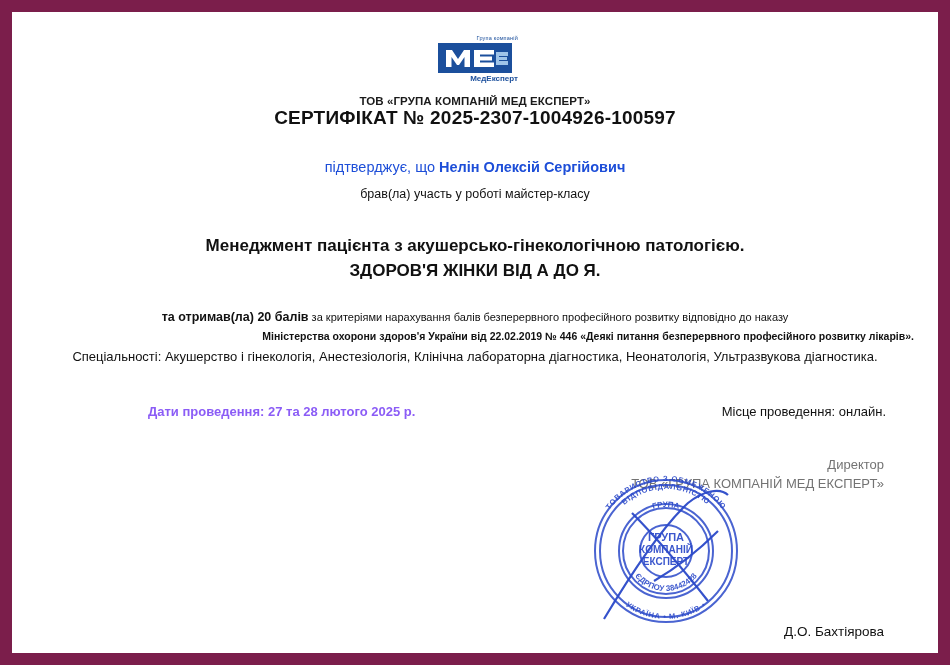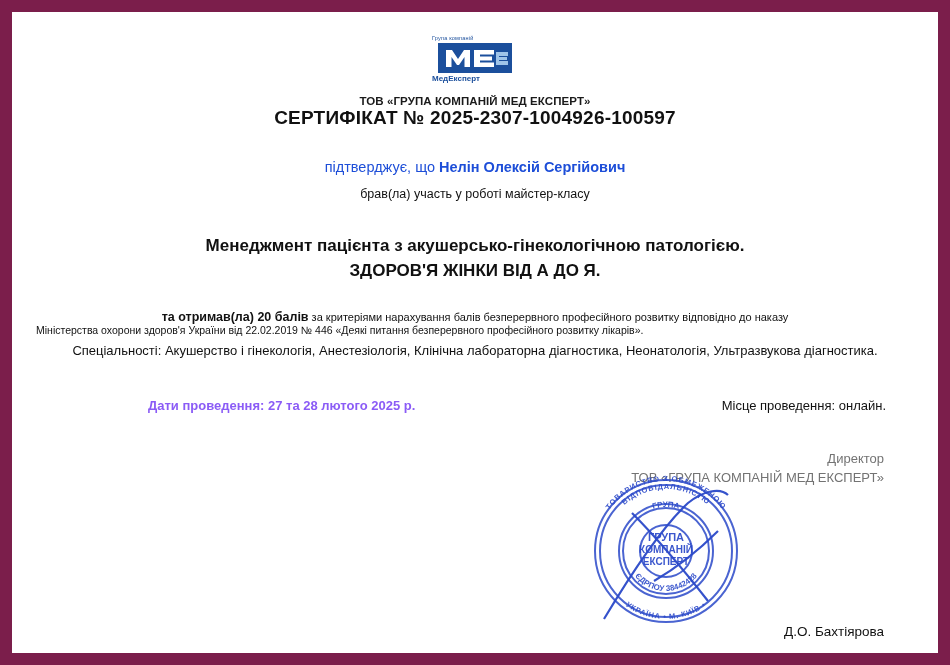--- a/index.html
+++ b/index.html
@@ -32,21 +32,21 @@
     padding: 6px 22px 0 22px;
   }
   
   .logo-block {
     text-align: center;
     margin-top: 16px;
   }
   .logo {
     display: inline-block;
     width: 86px;
-    text-align: left;
+    text-align: right;
     line-height: 1;
   }
   .logo-top-text {
     font-size: 5.5px;
     color: #1b4f9c;
     letter-spacing: 0.2px;
     margin-bottom: 1px;
   }
   .logo-mark {
     width: 74px;
@@ -105,25 +105,25 @@
     text-align: center;
     font-size: 11px;
     color: #111;
     margin-top: 26px;
   }
   .points-line .bold {
     font-weight: bold;
     font-size: 12.5px;
   }
   .decree-line {
-    text-align: left;
+    text-align: right;
     font-size: 10.5px;
     color: #111;
-    margin-top: 0;
-    font-weight: normal;
+    margin-top: 6px;
+    font-weight: bold;
   }
   .specialties-line {
     text-align: center;
     font-size: 13px;
     color: #111;
     margin-top: 7px;
   }
   .dates-row {
     display: flex;
     justify-content: space-between;

